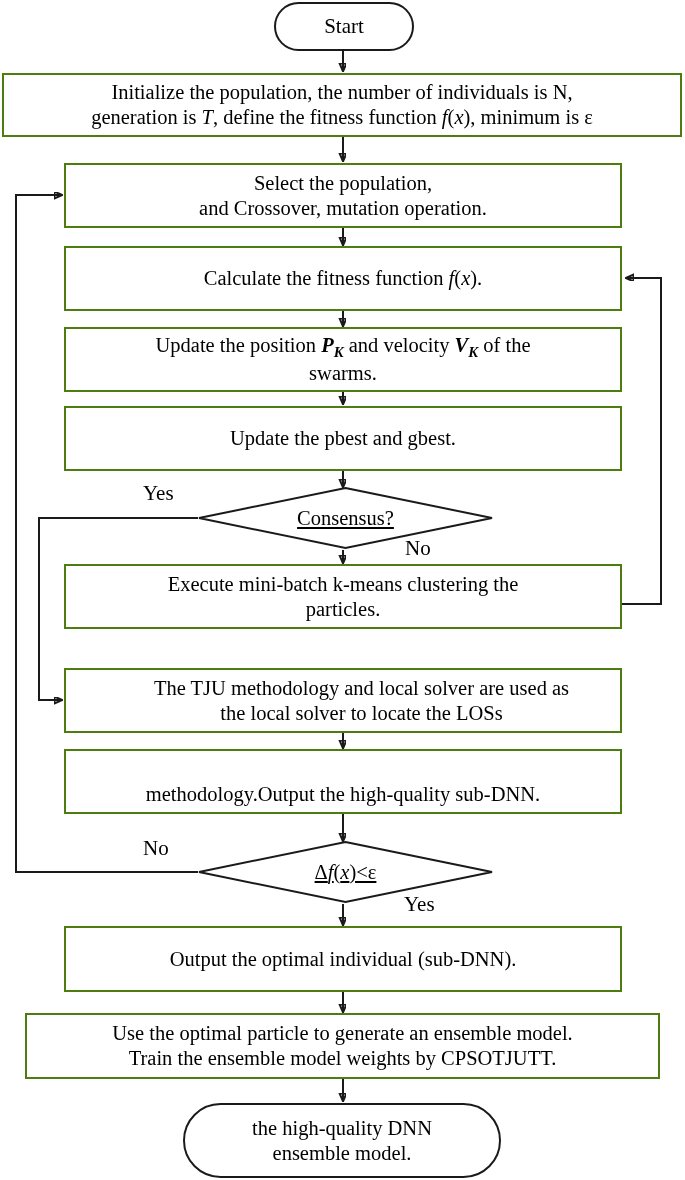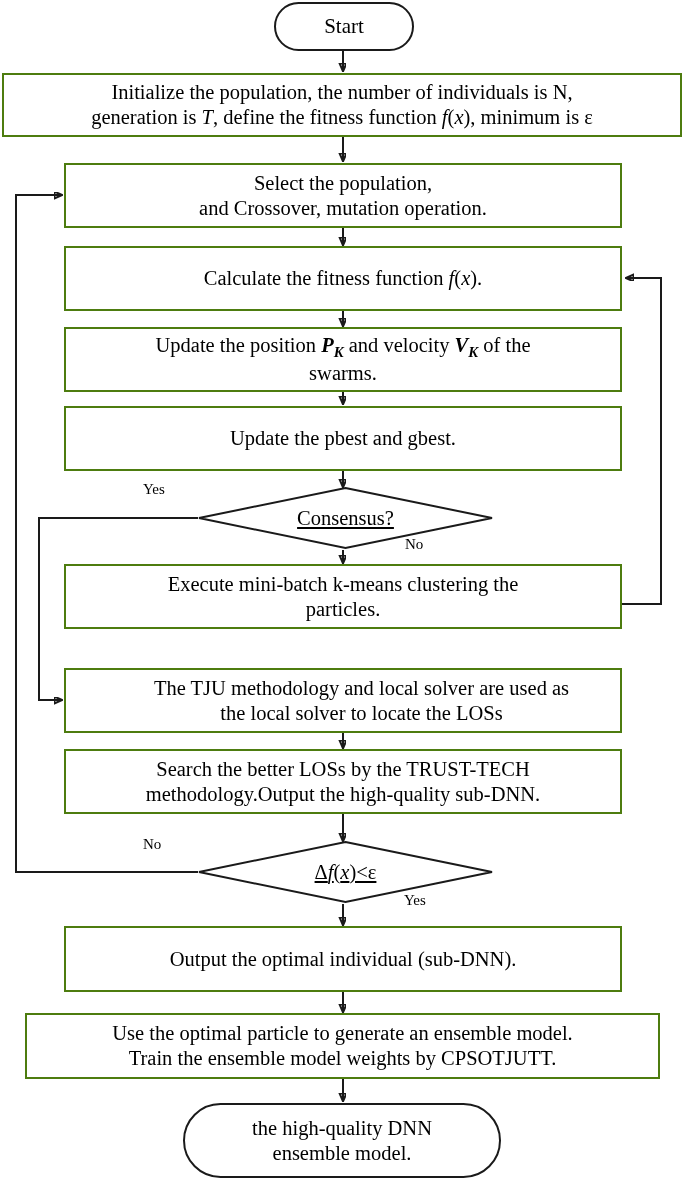--- a/index.html
+++ b/index.html
@@ -90,21 +90,21 @@
   }
   .edge-layer line,
   .edge-layer polyline,
   .edge-layer path {
     stroke: #1a1a1a;
     stroke-width: 2;
     fill: none;
   }
   .edge-label {
     position: absolute;
-    font-size: 15px;
+    font-size: 21px;
     background: transparent;
     white-space: nowrap;
   }
 </style>
 </head>
 <body>
 
 <div id="flowchart">
 
   <svg class="edge-layer" viewBox="0 0 685 1180" width="685" height="1180">
@@ -198,21 +198,21 @@
 
   <div class="node rect t20" style="left:64px; top:668px; width:558px; height:65px;padding-left:37px;">
     <span class="txt">
       <span>The TJU methodology and local solver are used as</span><br>
       <span>the local solver to locate the LOSs</span>
     </span>
   </div>
 
   <div class="node rect t20" style="left:64px; top:749px; width:558px; height:65px;">
     <span class="txt">
-      <span>Search the better LOSs by the TRUST-TECH</span><br>
+      <br>
       <span>methodology.Output the high-quality sub-DNN.</span>
     </span>
   </div>
 
   <div class="diamond-wrap" style="left:198px; top:841px; width:295px; height:62px;">
     <svg width="295" height="62" viewBox="0 0 295 62">
       <polygon points="147.5,1 294,31 147.5,61 1,31" fill="#ffffff" stroke="#1a1a1a" stroke-width="2"></polygon>
     </svg>
     <div class="diamond-label">
       <span>Δ</span>

